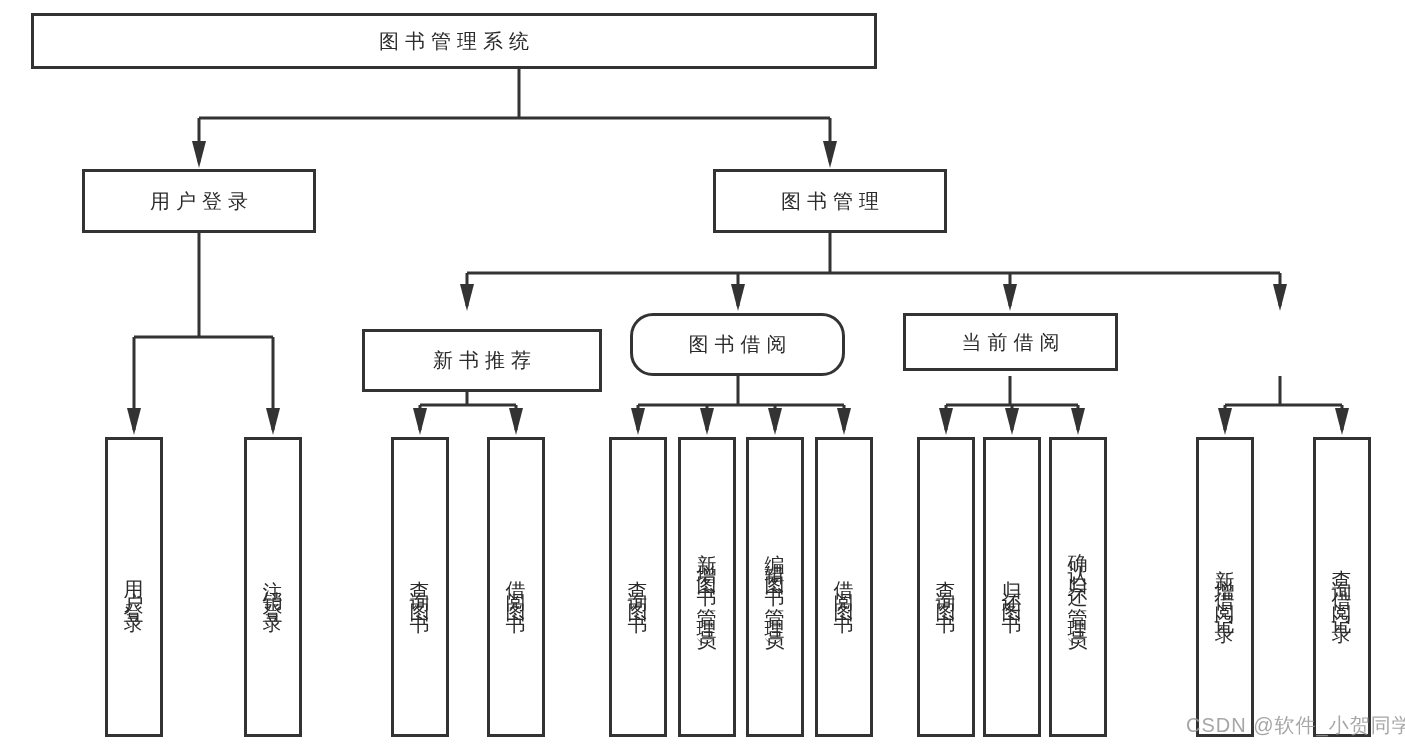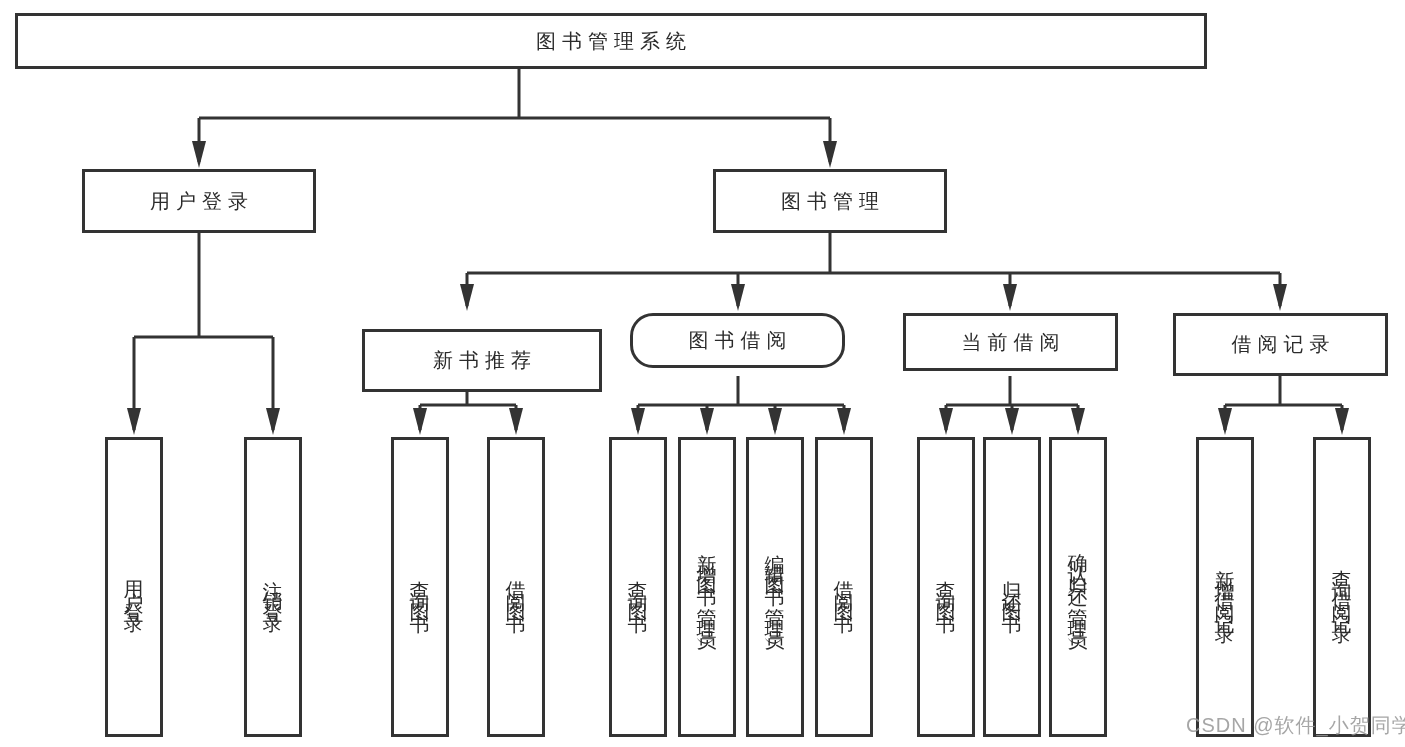--- a/index.html
+++ b/index.html
@@ -106,29 +106,28 @@
       <polygon points="768,408 782,408 775,435"></polygon>
       <polygon points="837,408 851,408 844,435"></polygon>
       <polygon points="939,408 953,408 946,435"></polygon>
       <polygon points="1005,408 1019,408 1012,435"></polygon>
       <polygon points="1071,408 1085,408 1078,435"></polygon>
       <polygon points="1218,408 1232,408 1225,435"></polygon>
       <polygon points="1335,408 1349,408 1342,435"></polygon>
     </g>
   </svg>
 
-  <div class="hbox" style="left:15px; top:13px; width:1192px; height:56px;">图书管理系统</div>
+  <div class="hbox" style="left:31px; top:13px; width:846px; height:56px;">图书管理系统</div>
 
   <div class="hbox" style="left:82px; top:169px; width:234px; height:64px;">用户登录</div>
   <div class="hbox" style="left:713px; top:169px; width:234px; height:64px;text-align:right;">图书管理</div>
 
   <div class="hbox" style="left:362px; top:313px; width:240px; height:63px;margin-top:16px;">新书推荐</div>
-  <div class="hbox" style="left:630px; top:313px; width:215px; height:55px;border-radius:23px;">图书借阅</div>
+  <div class="hbox" style="left:630px; top:313px; width:215px; height:63px;border-radius:23px;">图书借阅</div>
   <div class="hbox" style="left:903px; top:313px; width:215px; height:58px;">当前借阅</div>
-  <div class="hbox" style="left:1173px; top:313px; width:215px; height:63px;">借阅记录</div>
 
   <div class="vbox" style="left:105px;">
     <span class="vtext">用户登录</span>
   </div>
   <div class="vbox" style="left:244px;">
     <span class="vtext">注销登录</span>
   </div>
   <div class="vbox" style="left:391px;">
     <span class="vtext">查询图书</span>
   </div>

